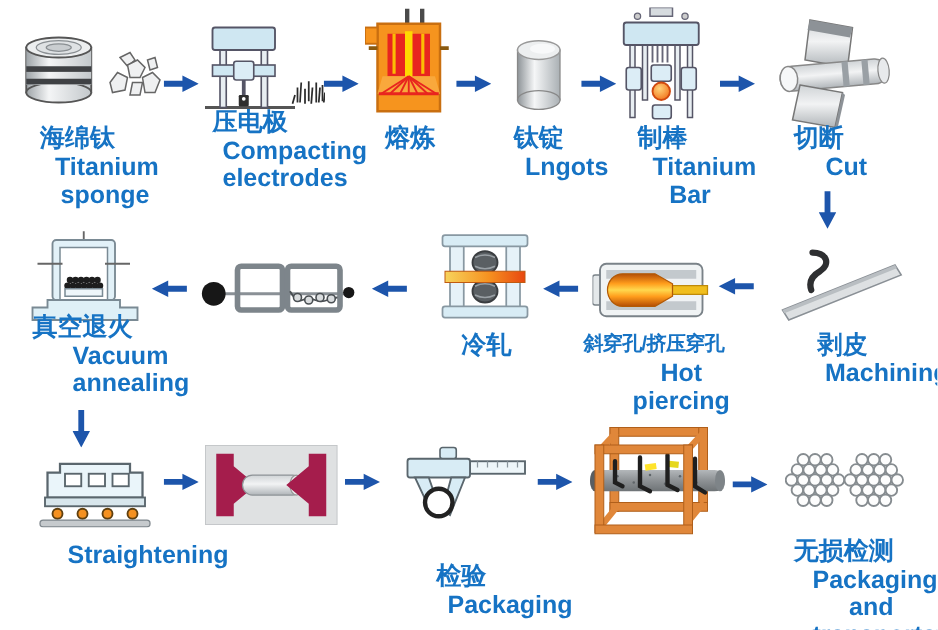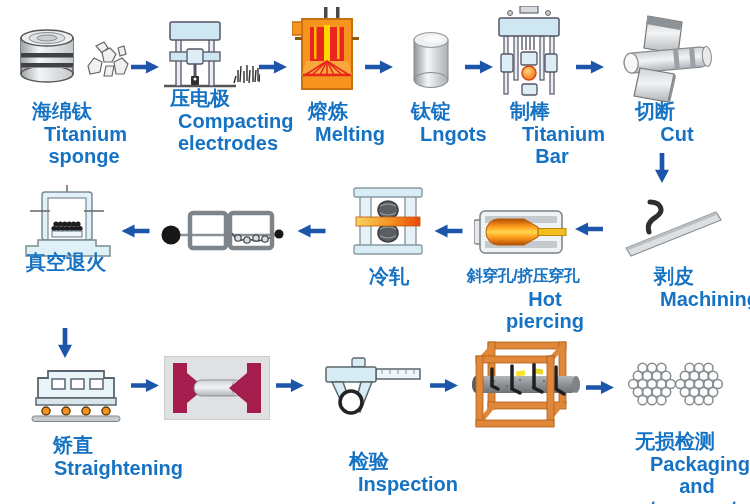--- a/index.html
+++ b/index.html
@@ -404,21 +404,20 @@
   <div class="lbl" style="left:0px;top:99px;width:124px">
     <div class="zh">海绵钛</div>
     <div class="en">Titanium sponge</div>
   </div>
   <div class="lbl" style="left:134px;top:86px;width:132px">
     <div class="zh">压电极</div>
     <div class="en">Compacting electrodes</div>
   </div>
   <div class="lbl" style="left:270px;top:99px;width:116px">
     <div class="zh">熔炼</div>
-    <div class="en">Melting</div>
   </div>
   <div class="lbl" style="left:376px;top:99px;width:110px">
     <div class="zh">钛锭</div>
     <div class="en">Lngots</div>
   </div>
   <div class="lbl" style="left:608px;top:99px;width:94px">
     <div class="zh">切断</div>
     <div class="en">Cut</div>
   </div>
   <div class="lbl" style="left:478px;top:99px;width:104px">
@@ -431,28 +430,28 @@
   </div>
   <div class="lbl" style="left:616px;top:264px;width:116px">
     <div class="zh">剥皮</div>
     <div class="en">Machining</div>
   </div>
   <div class="lbl" style="left:326px;top:264px;width:126px">
     <div class="zh">冷轧</div>
   </div>
   <div class="lbl" style="left:14px;top:250px;width:104px">
     <div class="zh">真空退火</div>
+    <div class="en">Vacuum annealing</div>
   </div>
   <div class="lbl" style="left:10px;top:433px;width:126px">
-    <div class="zh">矫直</div>
     <div class="en">Straightening</div>
   </div>
   <div class="lbl" style="left:314px;top:449px;width:110px">
     <div class="zh">检验</div>
-    <div class="en">Inspection</div>
+    <div class="en">Packaging</div>
   </div>
   <div class="lbl" style="left:448px;top:429px;width:144px">
   </div>
   <div class="lbl" style="left:606px;top:429px;width:138px">
     <div class="zh">无损检测</div>
     <div class="en">Packaging and transportation</div>
   </div>
 
 </div>
 

